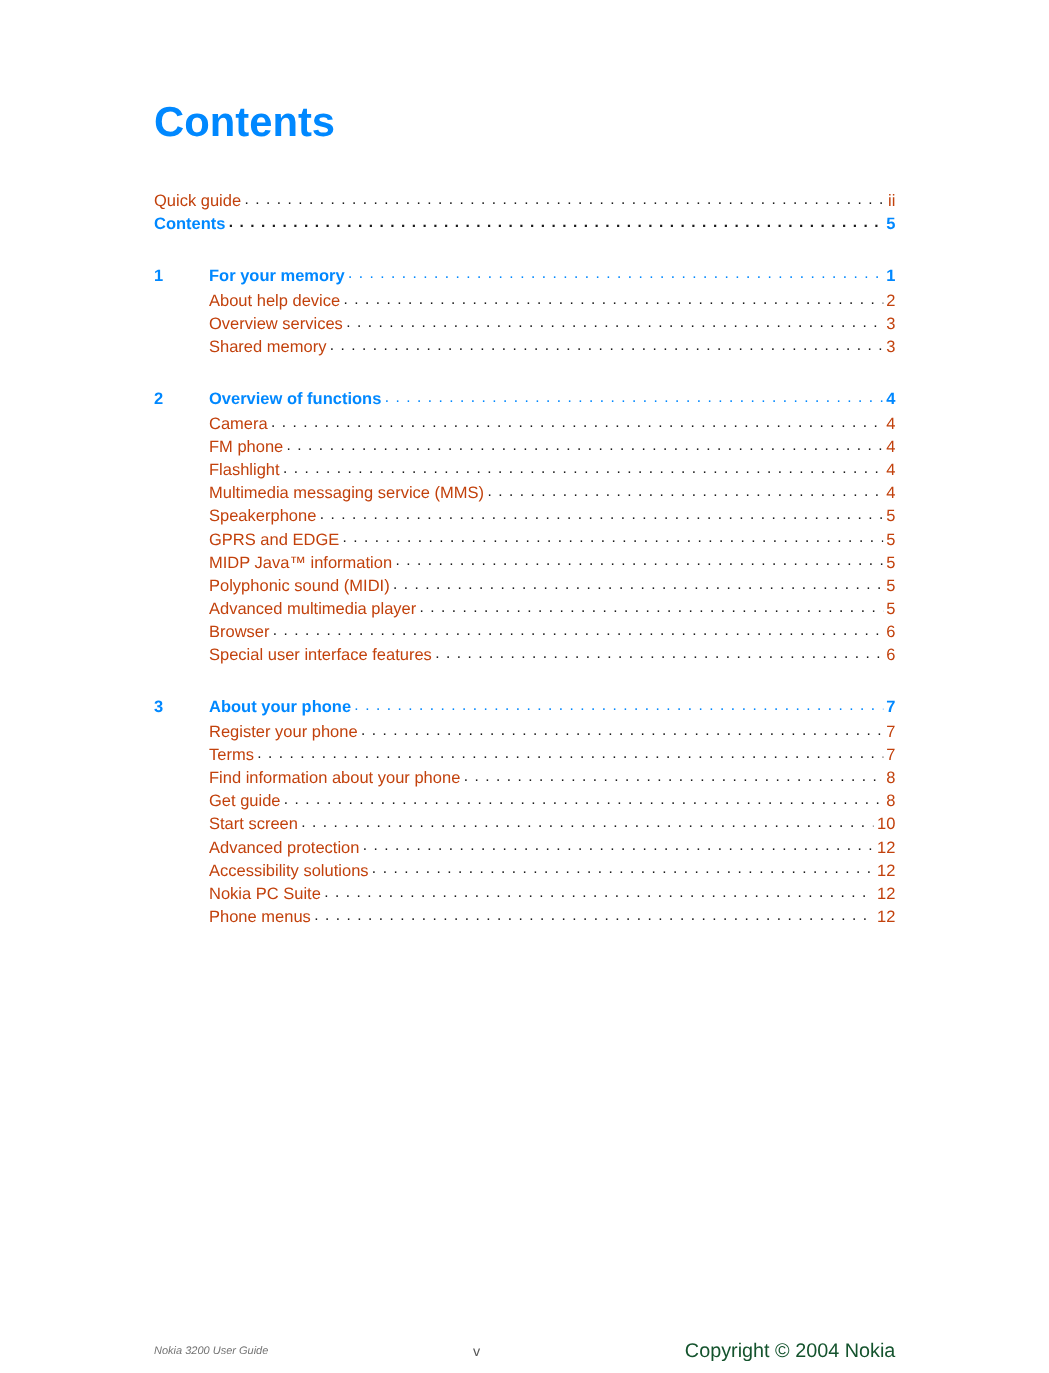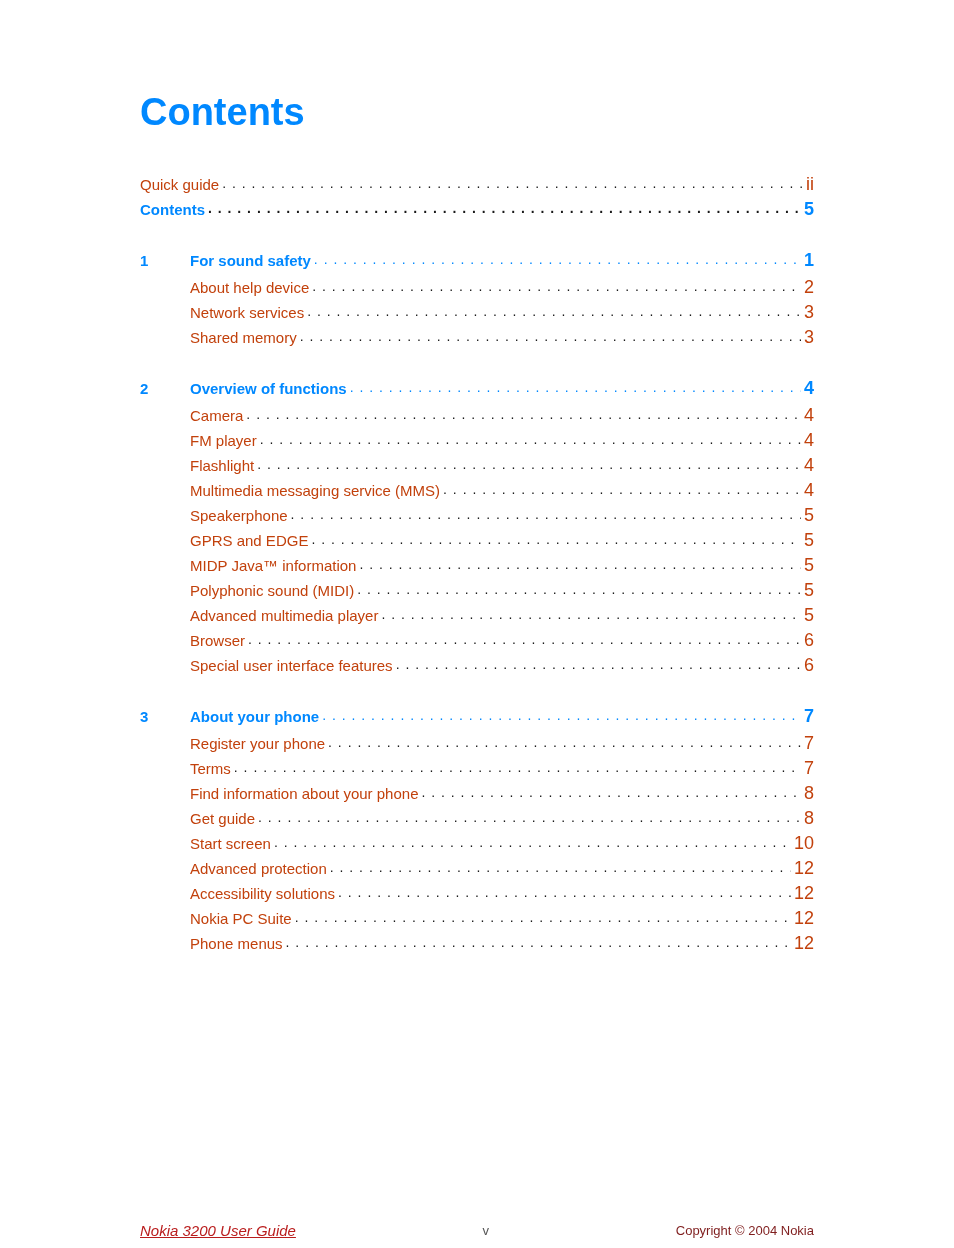--- a/index.html
+++ b/index.html
@@ -65,21 +65,21 @@
       white-space: nowrap;
       overflow: hidden;
       display: block;
       font-size: 14px;
       letter-spacing: 1px;
     }
 
     .toc-page {
       white-space: nowrap;
       flex-shrink: 0;
-      font-size: 18px;
+      font-size: 15px;
     }
 
     .section-group {
       margin-bottom: 30px;
     }
 
     .section-header-row {
       display: flex;
       align-items: baseline;
       margin-bottom: 6px;
@@ -113,34 +113,33 @@
       bottom: 40px;
       left: 0;
       right: 0;
       display: flex;
       justify-content: space-between;
       align-items: center;
       padding: 0 140px;
     }
 
     .footer-left {
-      font-size: 15px;
-      color: #b91c1c;
+      font-size: 10px;
+      color: #737373;
       font-style: italic;
-      text-decoration: underline;
     }
 
     .footer-center {
       font-size: 13px;
       color: #555;
     }
 
     .footer-right {
-      font-size: 13px;
-      color: #7f1d1d;
+      font-size: 18px;
+      color: #14532d;
     }
   </style>
 </head>
 <body>
 
 <div class="page">
 
   <h1 class="page-title">Contents</h1>
 
   <div class="top-rows">
@@ -156,32 +155,32 @@
       <span class="toc-dots"></span>
       <span class="toc-page">5</span>
     </div>
   </div>
 
   <div id="sections-container">
 
   <div class="section-group">
         <div class="section-header-row">
           <span class="section-number">1</span>
-          <span class="section-title">For sound safety</span>
+          <span class="section-title">For your memory</span>
           <span class="toc-dots" style="color: rgb(0, 136, 255);"></span>
           <span class="toc-page" style="color: rgb(0, 136, 255); font-weight: bold;">1</span>
         </div>
         <div class="sub-rows">
           <div class="toc-row">
             <span class="toc-label">About help device</span>
             <span class="toc-dots"></span>
             <span class="toc-page">2</span>
           </div>
           <div class="toc-row">
-            <span class="toc-label">Network services</span>
+            <span class="toc-label">Overview services</span>
             <span class="toc-dots"></span>
             <span class="toc-page">3</span>
           </div>
           <div class="toc-row">
             <span class="toc-label">Shared memory</span>
             <span class="toc-dots"></span>
             <span class="toc-page">3</span>
           </div>
         </div>
       </div>
@@ -192,21 +191,21 @@
           <span class="toc-dots" style="color: rgb(0, 136, 255);"></span>
           <span class="toc-page" style="color: rgb(0, 136, 255); font-weight: bold;">4</span>
         </div>
         <div class="sub-rows">
           <div class="toc-row">
             <span class="toc-label">Camera</span>
             <span class="toc-dots"></span>
             <span class="toc-page">4</span>
           </div>
           <div class="toc-row">
-            <span class="toc-label">FM player</span>
+            <span class="toc-label">FM phone</span>
             <span class="toc-dots"></span>
             <span class="toc-page">4</span>
           </div>
           <div class="toc-row">
             <span class="toc-label">Flashlight</span>
             <span class="toc-dots"></span>
             <span class="toc-page">4</span>
           </div>
           <div class="toc-row">
             <span class="toc-label">Multimedia messaging service (MMS)</span>

